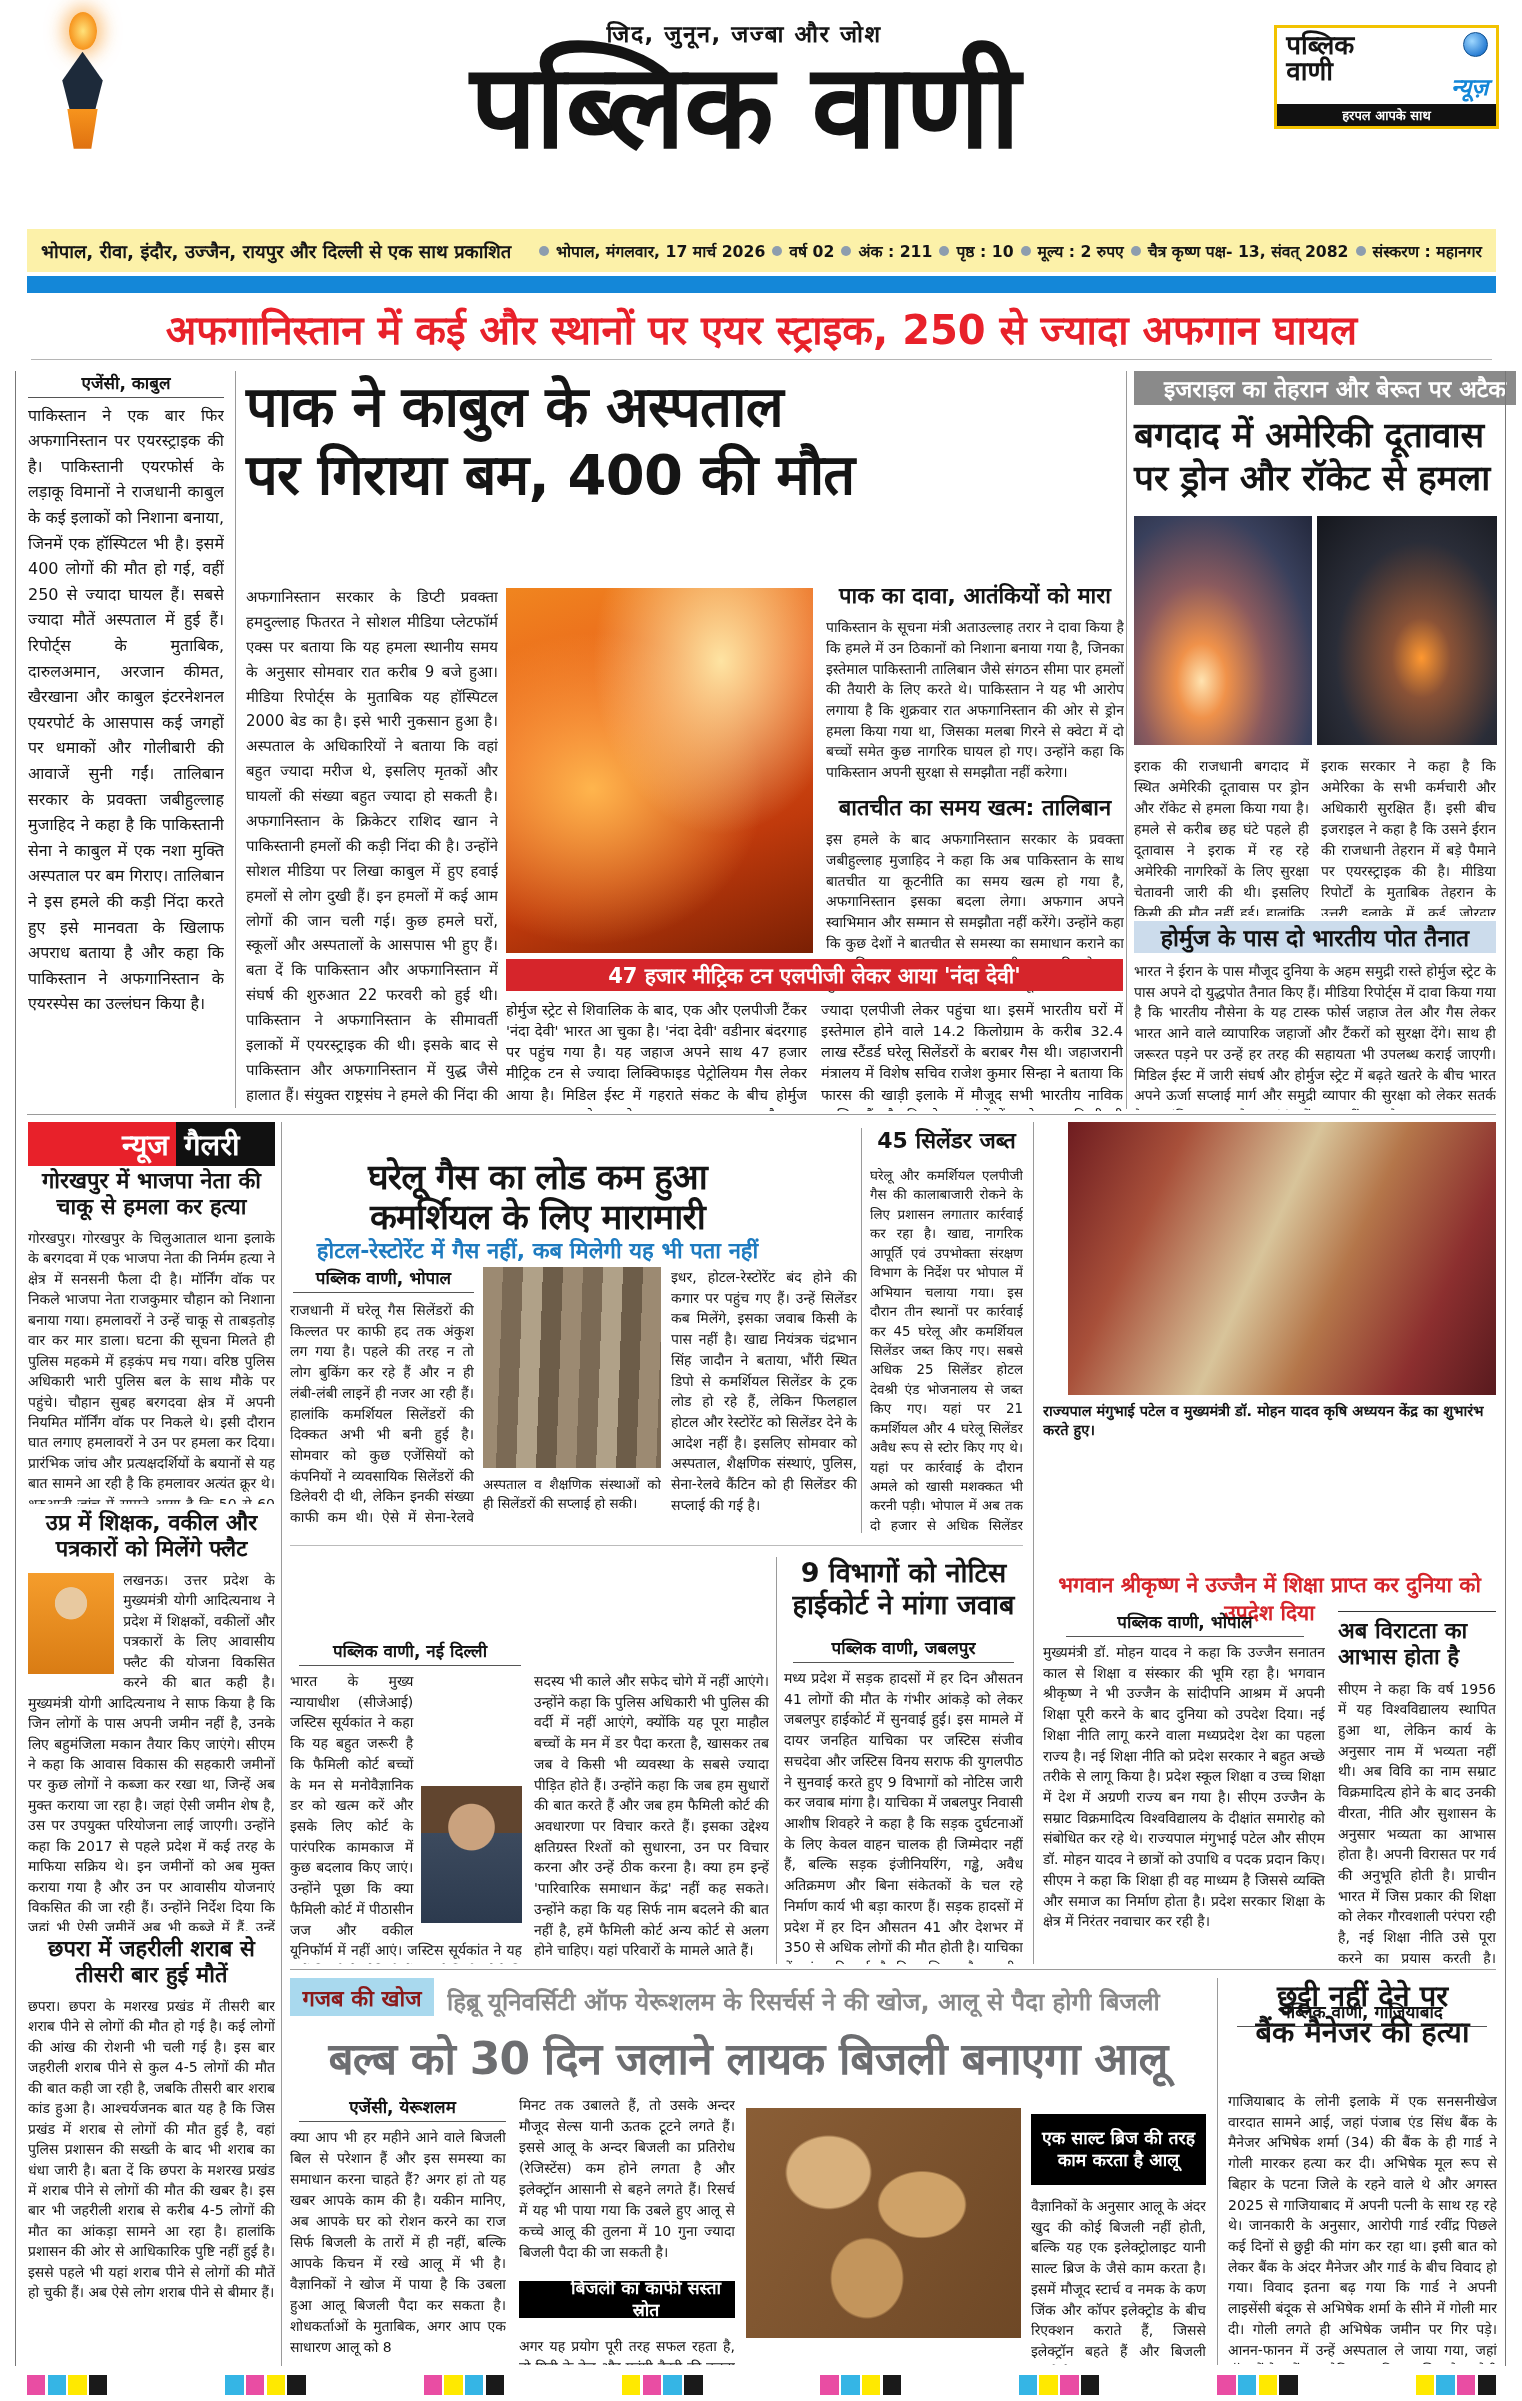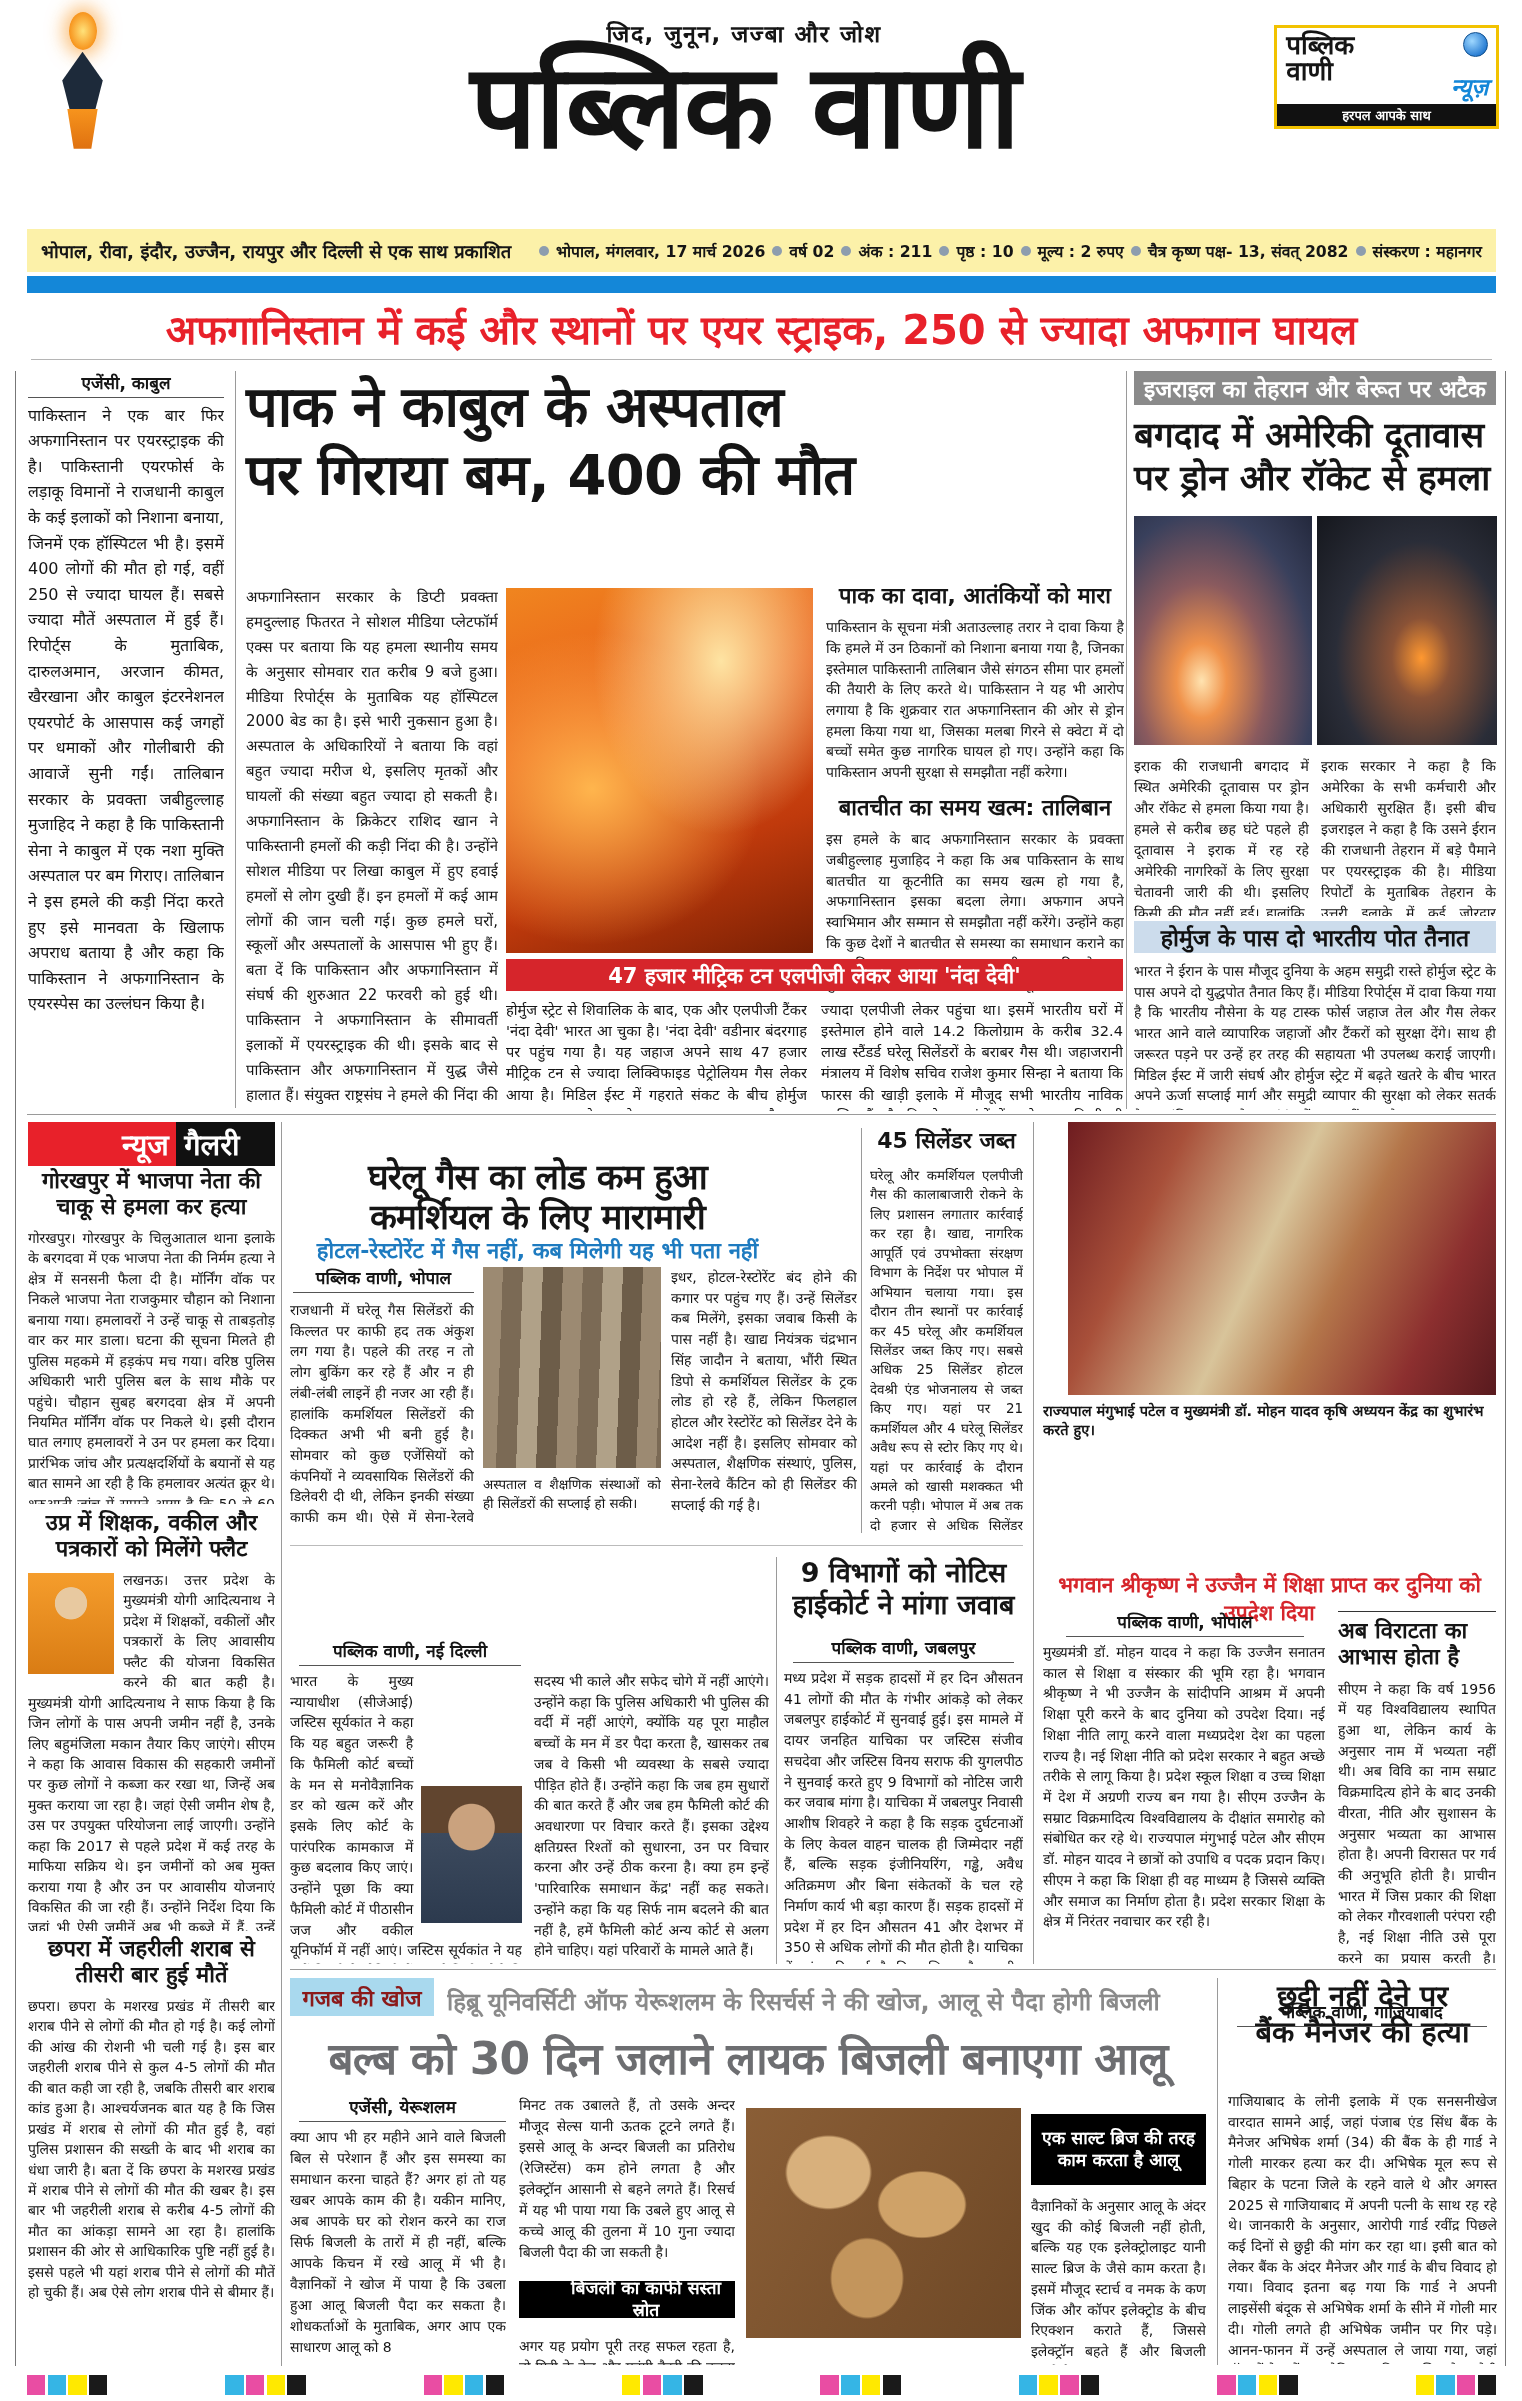--- a/index.html
+++ b/index.html
@@ -142,21 +142,21 @@
     <div class="jt body-text" style="margin-top:7.7px;">पाकिस्तान के सूचना मंत्री अताउल्लाह तरार ने दावा किया है कि हमले में उन ठिकानों को निशाना बनाया गया है, जिनका इस्तेमाल पाकिस्तानी तालिबान जैसे संगठन सीमा पार हमलों की तैयारी के लिए करते थे। पाकिस्तान ने यह भी आरोप लगाया है कि शुक्रवार रात अफगानिस्तान की ओर से ड्रोन हमला किया गया था, जिसका मलबा गिरने से क्वेटा में दो बच्चों समेत कुछ नागरिक घायल हो गए। उन्होंने कहा कि पाकिस्तान अपनी सुरक्षा से समझौता नहीं करेगा।</div>
     <div class="subhead-bold" style="margin-top:12.3px;">बातचीत का समय खत्म: तालिबान</div>
     <div class="jt body-text" style="margin-top:7.7px;">इस हमले के बाद अफगानिस्तान सरकार के प्रवक्ता जबीहुल्लाह मुजाहिद ने कहा कि अब पाकिस्तान के साथ बातचीत या कूटनीति का समय खत्म हो गया है, अफगानिस्तान इसका बदला लेगा। अफगान अपने स्वाभिमान और सम्मान से समझौता नहीं करेंगे। उन्होंने कहा कि कुछ देशों ने बातचीत से समस्या का समाधान कराने का वादा किया था। उनका इशारा सऊदी अरब की ओर था। मुजाहिद ने कहा कि वे देश अपना वादा पूरा नहीं कर पाए।</div>
   </div>
   <div class="abs vline" style="left:1126px;top:371px;height:738px;"></div>
 
   <div class="abs redbar" style="left:506px;top:959px;width:617px;height:32px;">47 हजार मीट्रिक टन एलपीजी लेकर आया 'नंदा देवी'</div>
   <div class="abs jt" style="left:506px;top:999px;width:301px;height:112px;font-size:14.6px;line-height:1.45;overflow:hidden;">होर्मुज स्ट्रेट से शिवालिक के बाद, एक और एलपीजी टैंकर 'नंदा देवी' भारत आ चुका है। 'नंदा देवी' वडीनार बंदरगाह पर पहुंच गया है। यह जहाज अपने साथ 47 हजार मीट्रिक टन से ज्यादा लिक्विफाइड पेट्रोलियम गैस लेकर आया है। मिडिल ईस्ट में गहराते संकट के बीच होर्मुज जलडमरूमध्य से गुजरने वाला यह दूसरा जहाज है। एक दिन पहले, 'शिवालिक' गुजरात के मुंद्रा बंदरगाह पर 46,000 मीट्रिक टन से</div>
   <div class="abs jt" style="left:821px;top:999px;width:302px;height:112px;font-size:14.6px;line-height:1.45;overflow:hidden;">ज्यादा एलपीजी लेकर पहुंचा था। इसमें भारतीय घरों में इस्तेमाल होने वाले 14.2 किलोग्राम के करीब 32.4 लाख स्टैंडर्ड घरेलू सिलेंडरों के बराबर गैस थी। जहाजरानी मंत्रालय में विशेष सचिव राजेश कुमार सिन्हा ने बताया कि फारस की खाड़ी इलाके में मौजूद सभी भारतीय नाविक सुरक्षित हैं और पिछले 24 घंटों में उनके साथ किसी भी अप्रिय घटना की कोई रिपोर्ट नहीं मिली है।</div>
 
-  <div class="abs greybar" style="left:1134px;top:371px;width:362px;height:34px;">इजराइल का तेहरान और बेरूत पर अटैक</div>
+  <div class="abs greybar" style="left:1134px;top:371px;width:362px;height:34px;padding-left:20px;">इजराइल का तेहरान और बेरूत पर अटैक</div>
   <div class="abs isr-head" style="left:1134px;top:414px;width:362px;">बगदाद में अमेरिकी दूतावास पर ड्रोन और रॉकेट से हमला</div>
   <div class="abs photo photo-night-a" style="left:1134px;top:516px;width:178px;height:229px;"></div>
   <div class="abs photo photo-night-b" style="left:1317px;top:516px;width:180px;height:229px;"></div>
   <div class="abs jt" style="left:1134px;top:756px;width:175px;height:160px;font-size:14px;line-height:1.5;overflow:hidden;">इराक की राजधानी बगदाद में स्थित अमेरिकी दूतावास पर ड्रोन और रॉकेट से हमला किया गया है। हमले से करीब छह घंटे पहले ही दूतावास ने इराक में रह रहे अमेरिकी नागरिकों के लिए सुरक्षा चेतावनी जारी की थी। इसलिए किसी की मौत नहीं हुई। हालांकि, इमारत पूरी तरह से ध्वस्त हो गई है।</div>
   <div class="abs jt" style="left:1321px;top:756px;width:175px;height:160px;font-size:14px;line-height:1.5;overflow:hidden;">इराक सरकार ने कहा है कि अमेरिका के सभी कर्मचारी और अधिकारी सुरक्षित हैं। इसी बीच इजराइल ने कहा है कि उसने ईरान की राजधानी तेहरान में बड़े पैमाने पर एयरस्ट्राइक की है। मीडिया रिपोर्टों के मुताबिक तेहरान के उत्तरी इलाके में कई जोरदार धमाकों की आवाज सुनी गई।</div>
   <div class="abs lbluebar" style="left:1134px;top:921px;width:362px;height:32px;">होर्मुज के पास दो भारतीय पोत तैनात</div>
   <div class="abs jt" style="left:1134px;top:961px;width:362px;height:149px;font-size:14px;line-height:1.48;overflow:hidden;">भारत ने ईरान के पास मौजूद दुनिया के अहम समुद्री रास्ते होर्मुज स्ट्रेट के पास अपने दो युद्धपोत तैनात किए हैं। मीडिया रिपोर्ट्स में दावा किया गया है कि भारतीय नौसेना के यह टास्क फोर्स जहाज तेल और गैस लेकर भारत आने वाले व्यापारिक जहाजों और टैंकरों को सुरक्षा देंगे। साथ ही जरूरत पड़ने पर उन्हें हर तरह की सहायता भी उपलब्ध कराई जाएगी। मिडिल ईस्ट में जारी संघर्ष और होर्मुज स्ट्रेट में बढ़ते खतरे के बीच भारत अपने ऊर्जा सप्लाई मार्ग और समुद्री व्यापार की सुरक्षा को लेकर सतर्क है। हालांकि, सरकार ने इस संबंध में कुछ नहीं कहा है।</div>
 
   <div class="abs hline" style="left:27px;top:1114px;width:1469px;"></div>
 

